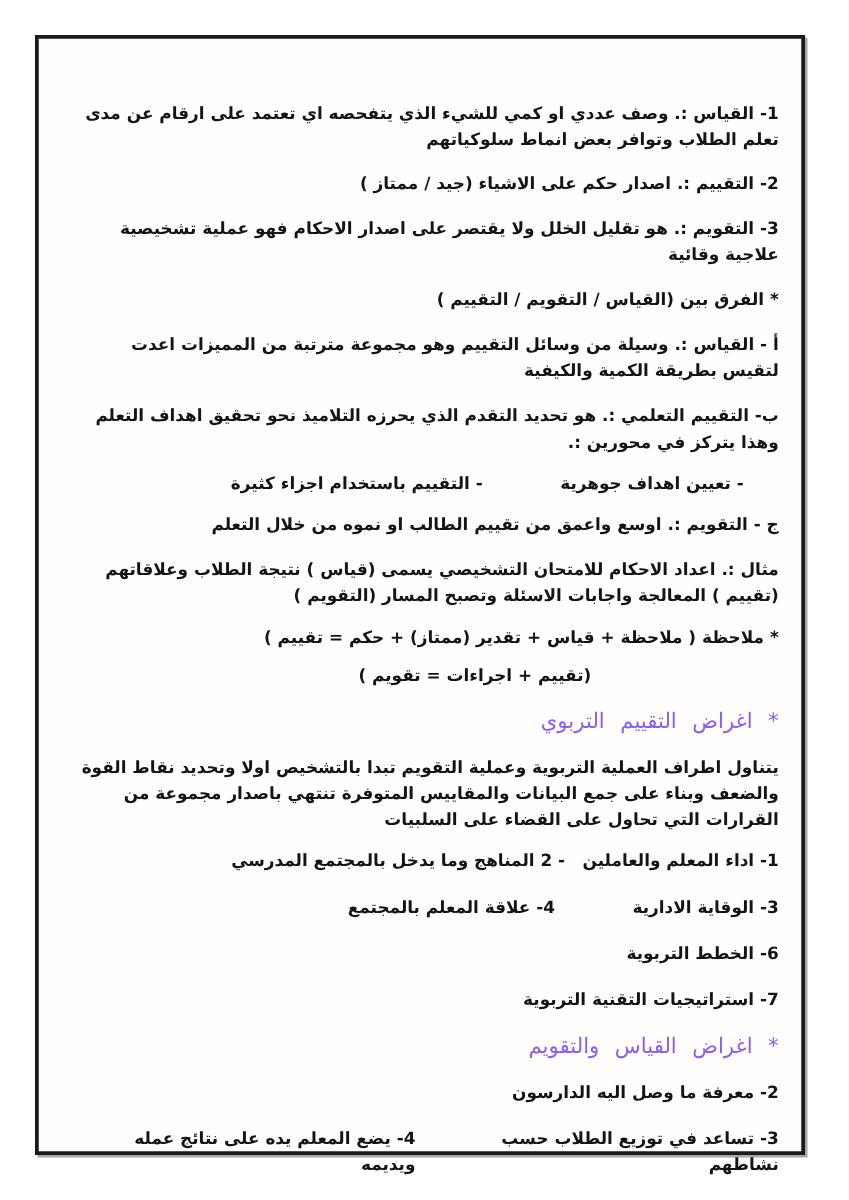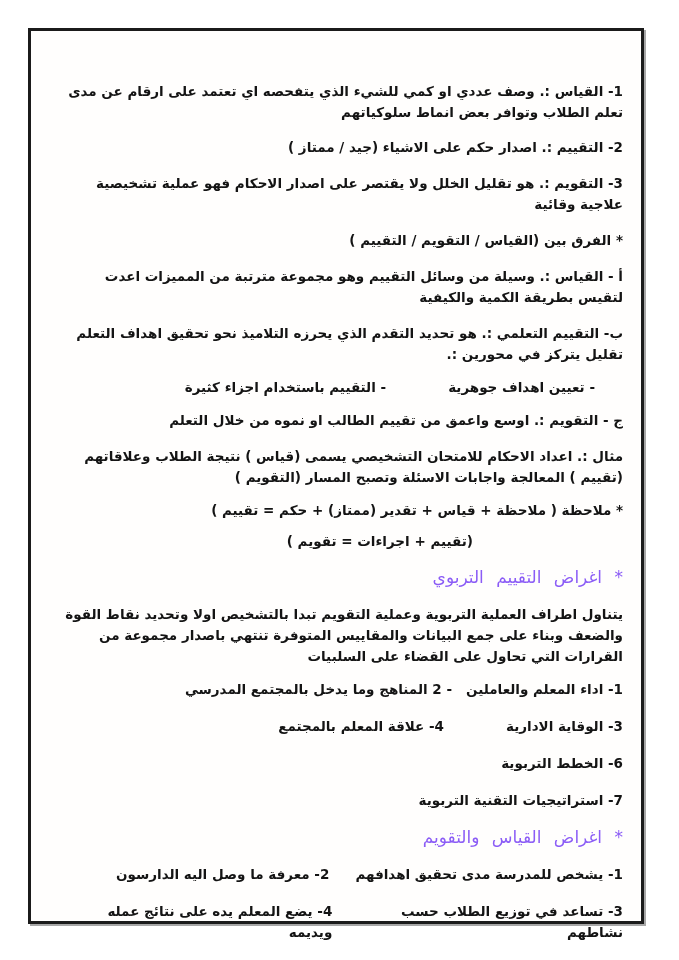--- a/index.html
+++ b/index.html
@@ -42,21 +42,21 @@
 <div class="page">
   <div class="frame">
     <div class="content">
 
       <p class="para">1- القياس :. وصف عددي او كمي للشيء الذي يتفحصه اي تعتمد على ارقام عن مدى تعلم الطلاب وتوافر بعض انماط سلوكياتهم</p>
       <p class="line">2- التقييم :. اصدار حكم على الاشياء (جيد / ممتاز )</p>
       <p class="line">3- التقويم :. هو تقليل الخلل ولا يقتصر على اصدار الاحكام فهو عملية تشخيصية علاجية وقائية</p>
 
       <p class="line">* الفرق بين (القياس  / التقويم / التقييم )</p>
       <p class="line">أ - القياس :. وسيلة من وسائل التقييم وهو مجموعة  مترتبة  من المميزات اعدت لتقيس بطريقة الكمية والكيفية</p>
-      <p class="line tight">ب- التقييم التعلمي :. هو تحديد التقدم الذي يحرزه التلاميذ نحو تحقيق اهداف التعلم تقليل يتركز في محورين :.</p>
+      <p class="line tight">ب- التقييم التعلمي :. هو تحديد التقدم الذي يحرزه التلاميذ نحو تحقيق اهداف التعلم وهذا يتركز في محورين :.</p>
 
       <div class="row gap-md indent-1 tight">
         <span>- تعيين اهداف جوهرية</span>
         <span>-    التقييم باستخدام اجزاء كثيرة</span>
       </div>
 
       <p class="line">ج - التقويم :. اوسع واعمق من تقييم الطالب او نموه من خلال التعلم</p>
 
       <p class="para tight">مثال :. اعداد الاحكام للامتحان التشخيصي يسمى (قياس ) نتيجة الطلاب وعلاقاتهم (تقييم ) المعالجة واجابات الاسئلة وتصبح المسار (التقويم )</p>
       <p class="line note-line">* ملاحظة  ( ملاحظة + قياس + تقدير (ممتاز) + حكم = تقييم )</p>
@@ -78,21 +78,20 @@
       <div class="row gap-xs">
         <span>6- الخطط التربوية</span>
       </div>
       <div class="row">
         <span>7-  استراتيجيات التقنية التربوية</span>
       </div>
 
       <h2 class="heading">* اغراض القياس والتقويم</h2>
 
       <div class="row gap-sm">
-        <span>1- يشخص للمدرسة مدى تحقيق اهدافهم</span>
         <span>2- معرفة ما وصل اليه الدارسون</span>
       </div>
       <div class="row gap-xs">
         <span>3- تساعد في توزيع الطلاب حسب نشاطهم</span>
         <span>4- يضع المعلم يده على نتائج عمله ويديمه</span>
       </div>
 
     </div>
   </div>
 </div>

